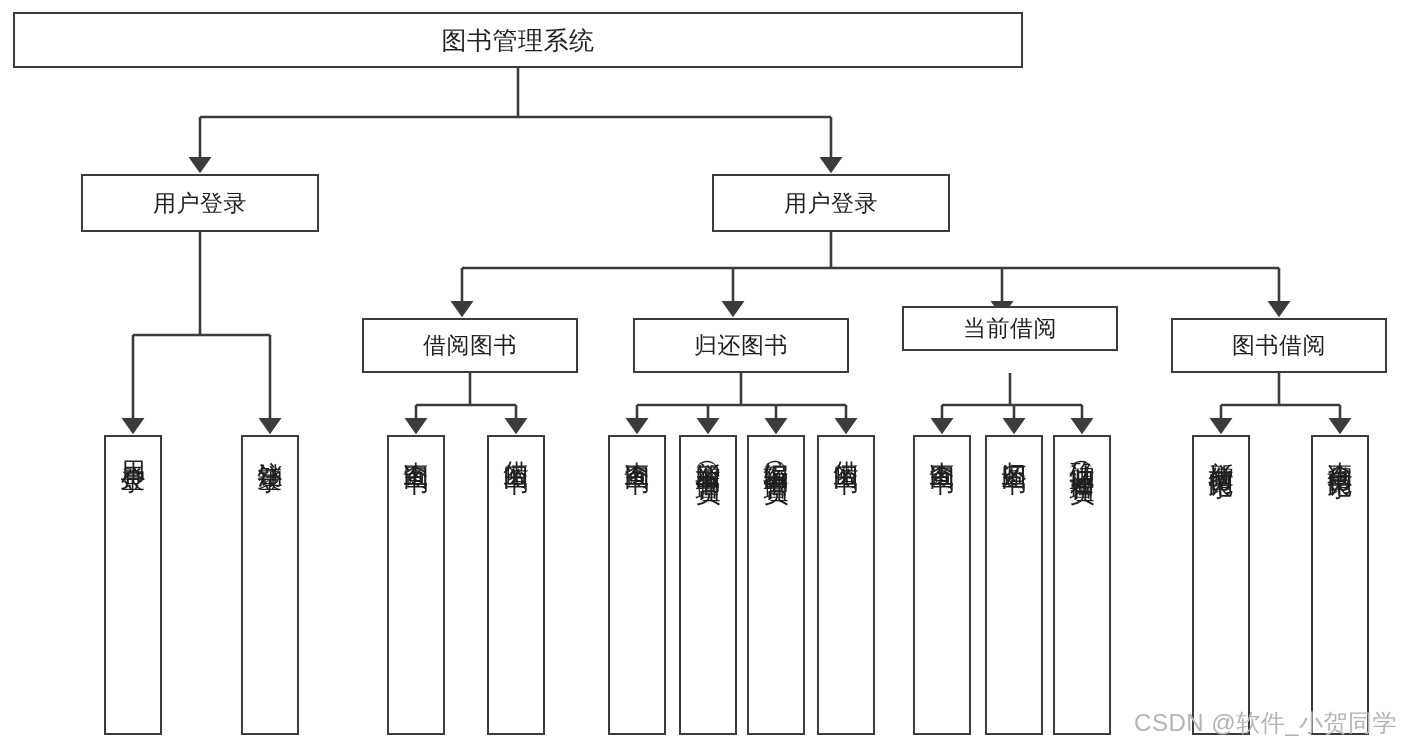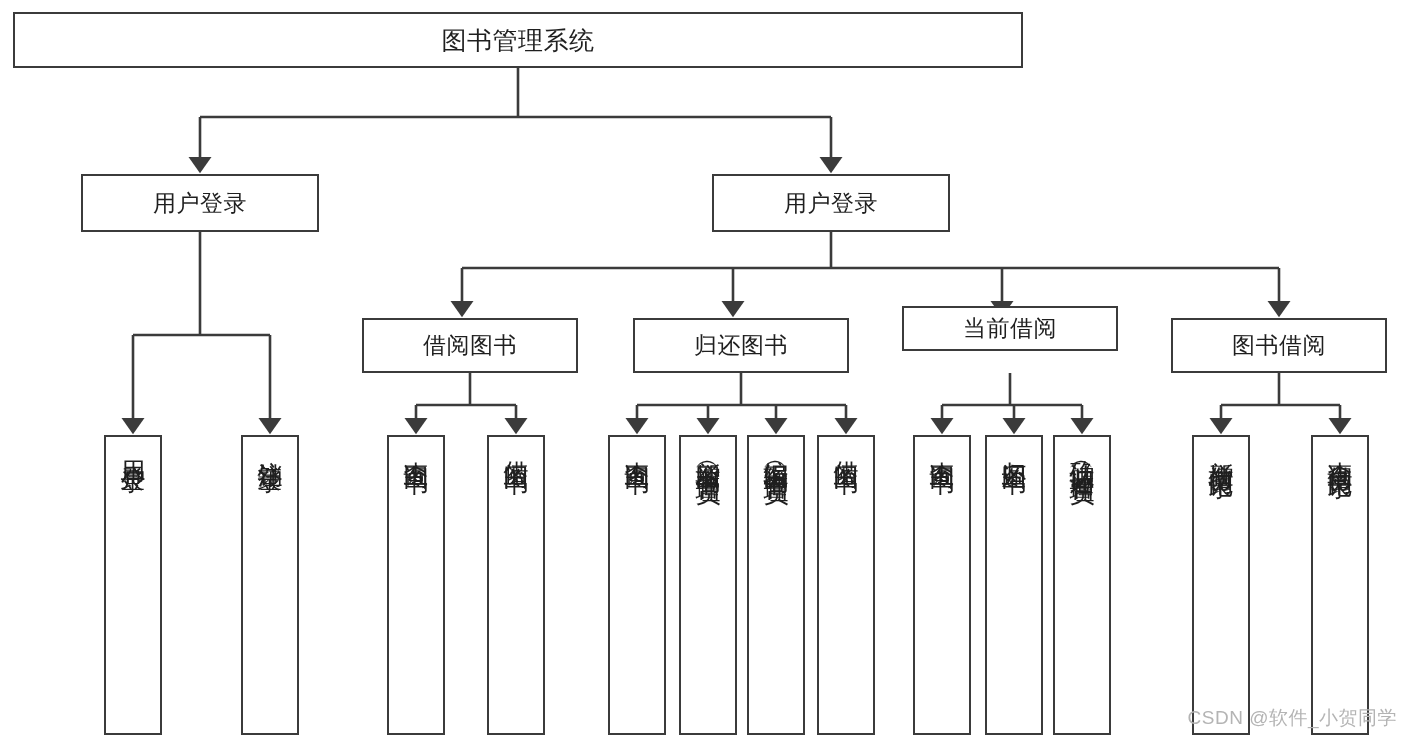--- a/index.html
+++ b/index.html
@@ -56,22 +56,22 @@
     align-items: flex-start;
     justify-content: center;
     padding-top: 4px;
   }
   .node.root .node-label {
     font-size: 25px;
   }
   #watermark {
     position: absolute;
     right: 8px;
-    bottom: 16px;
-    font-size: 19px;
+    bottom: 8px;
+    font-size: 24px;
     color: #b4b4b4;
     letter-spacing: 0.5px;
     z-index: 5;
     white-space: nowrap;
     font-family: "Liberation Sans", "DejaVu Sans", sans-serif;
   }
 </style>
 </head>
 <body>
 

